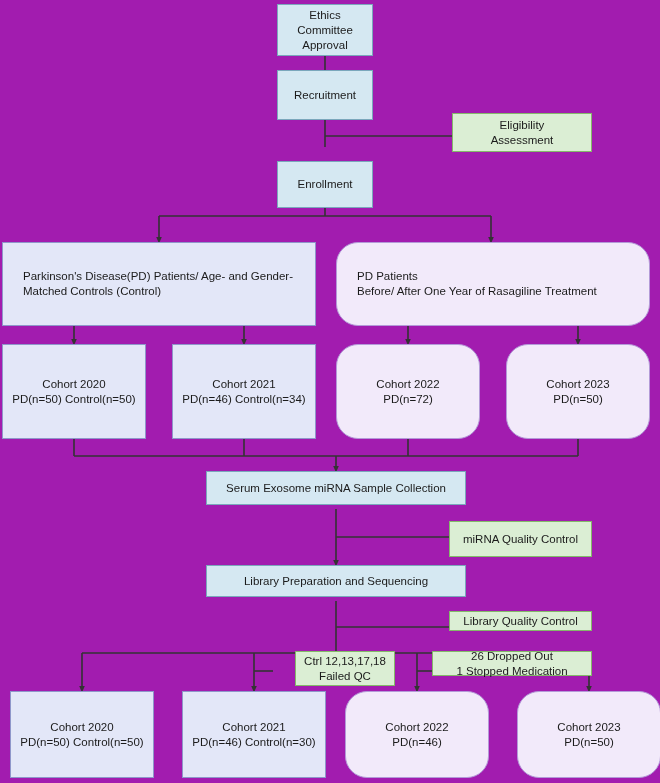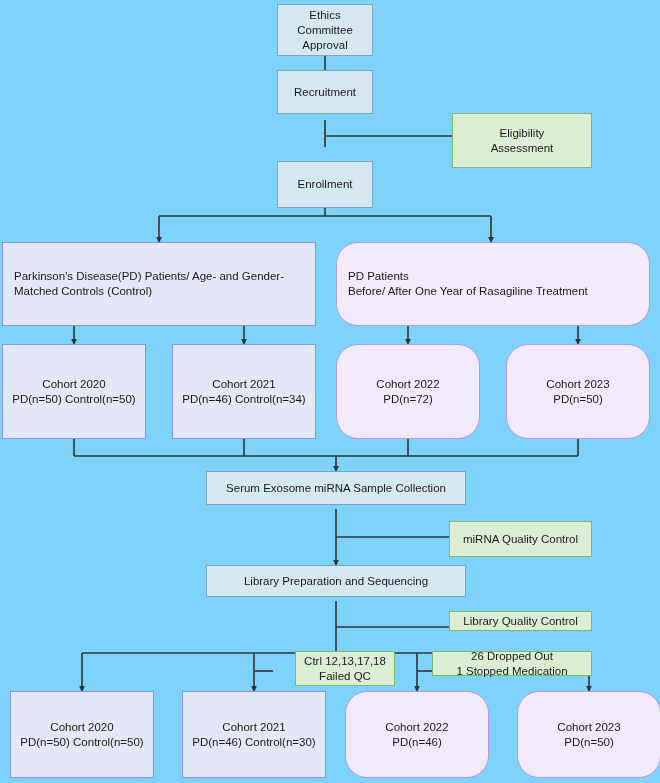--- a/index.html
+++ b/index.html
@@ -8,21 +8,21 @@
     background: #ffffff;
   }
   body {
     font-family: "Liberation Sans", sans-serif;
     -webkit-font-smoothing: antialiased;
   }
   #canvas {
     position: relative;
     width: 660px;
     height: 783px;
-    background: #7dd3fc;
+    background: #a21caf;
     overflow: hidden;
   }
   svg.edges {
     position: absolute;
     left: 0;
     top: 0;
     width: 660px;
     height: 783px;
     pointer-events: none;
   }
@@ -37,21 +37,21 @@
     line-height: 15px;
     color: #1b1b1b;
     border-width: 1px;
     border-style: solid;
     white-space: pre-line;
     padding: 3px 6px;
   }
   .node.left-align {
     justify-content: flex-start;
     text-align: left;
-    padding-left: 11px;
+    padding-left: 20px;
   }
   .fill-blue {
     background: #d5e8f2;
     border-color: #7ba7bc;
   }
   .fill-lav {
     background: #e3e7f8;
     border-color: #8f97ca;
   }
   .fill-purple {
@@ -113,22 +113,22 @@
 
       <path d="M273,671 L254,671"></path>
       <path d="M433,671 L417,671"></path>
     </g>
   </svg>
 
   <div id="nodes">
       <div class="node fill-blue" style="left: 277px; top: 4px; width: 96px; height: 52px;">Ethics
 Committee
 Approval</div>
-      <div class="node fill-blue" style="left: 277px; top: 70px; width: 96px; height: 44px;">Recruitment</div>
-      <div class="node fill-green" style="left: 452px; top: 113px; width: 140px; height: 55px;">Eligibility
+      <div class="node fill-blue" style="left: 277px; top: 70px; width: 96px; height: 50px;">Recruitment</div>
+      <div class="node fill-green" style="left: 452px; top: 113px; width: 140px; height: 39px;">Eligibility
 Assessment</div>
       <div class="node fill-blue" style="left: 277px; top: 147px; width: 96px; height: 47px; margin-top: 14px;">Enrollment</div>
       <div class="node fill-lav left-align" style="left: 2px; top: 242px; width: 314px; height: 84px;">Parkinson's Disease(PD) Patients/ Age- and Gender-
 Matched Controls (Control)</div>
       <div class="node fill-purple left-align" style="left: 336px; top: 242px; width: 314px; height: 84px;">PD Patients
 Before/ After One Year of Rasagiline Treatment</div>
       <div class="node fill-lav" style="left: 2px; top: 344px; width: 144px; height: 95px;">Cohort 2020
 PD(n=50) Control(n=50)</div>
       <div class="node fill-lav" style="left: 172px; top: 344px; width: 144px; height: 95px;">Cohort 2021
 PD(n=46) Control(n=34)</div>

